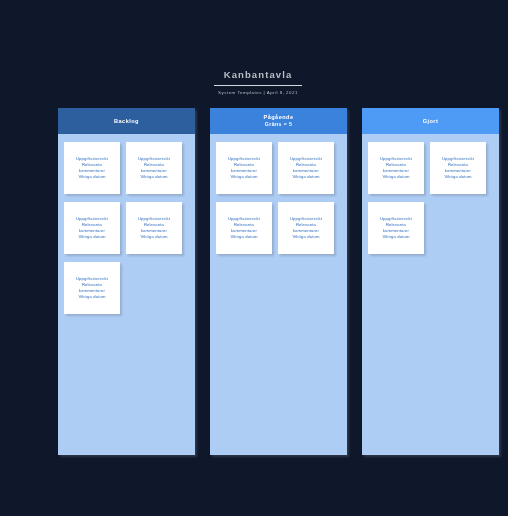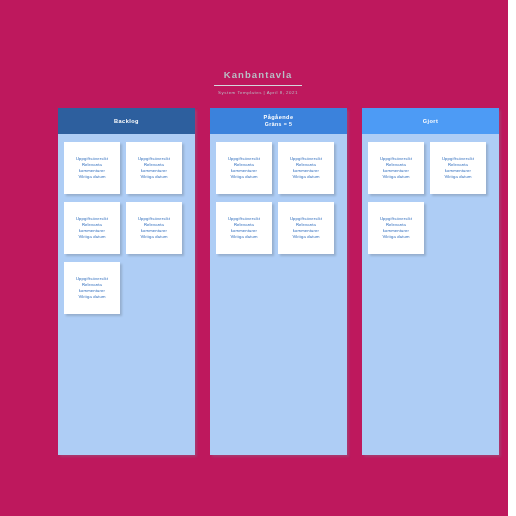--- a/index.html
+++ b/index.html
@@ -12,21 +12,21 @@
     height: 516px;
     overflow: hidden;
     font-family: "Liberation Sans", sans-serif;
     -webkit-font-smoothing: antialiased;
   }
 
   #canvas {
     position: relative;
     width: 508px;
     height: 516px;
-    background: #be185d;
+    background: #0f172a;
   }
 
   
   .title-block {
     position: absolute;
     left: 0;
     top: 64px;
     width: 516px;
     text-align: center;
   }

